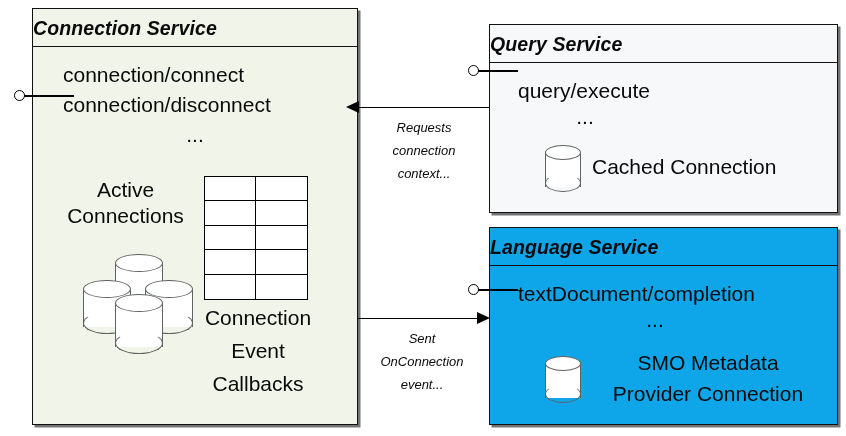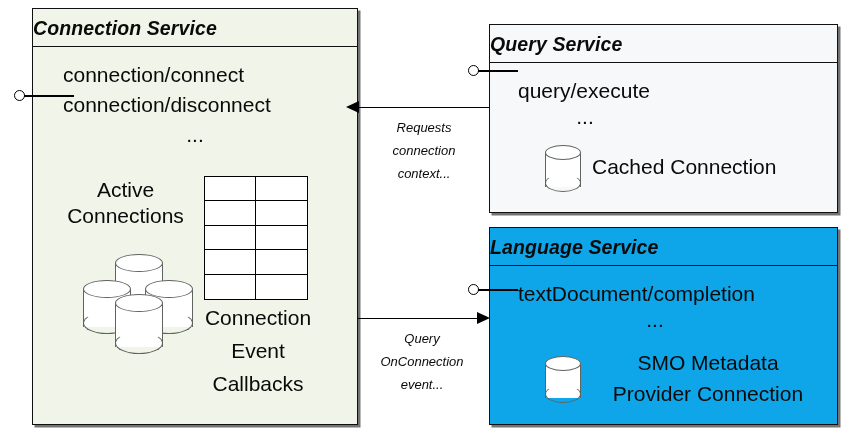--- a/index.html
+++ b/index.html
@@ -271,17 +271,17 @@
   </div>
 
   <div class="arrow-line" style="left:358px; top:107px; width:131px;"></div>
   <div class="arrow-head left" style="left:346px; top:101px;"></div>
   <div class="arrow-label" style="left:360px; top:120px; width:128px;">Requests</div>
   <div class="arrow-label" style="left:360px; top:143px; width:128px;">connection</div>
   <div class="arrow-label" style="left:360px; top:166px; width:128px;">context...</div>
 
   <div class="arrow-line" style="left:358px; top:318px; width:120px;"></div>
   <div class="arrow-head right" style="left:477px; top:312px;"></div>
-  <div class="arrow-label" style="left:358px; top:331px; width:128px;">Query</div>
+  <div class="arrow-label" style="left:358px; top:331px; width:128px;">Sent</div>
   <div class="arrow-label" style="left:352px; top:354px; width:140px;">OnConnection</div>
   <div class="arrow-label" style="left:358px; top:377px; width:128px;">event...</div>
 
 </div>
 
 </body></html>

